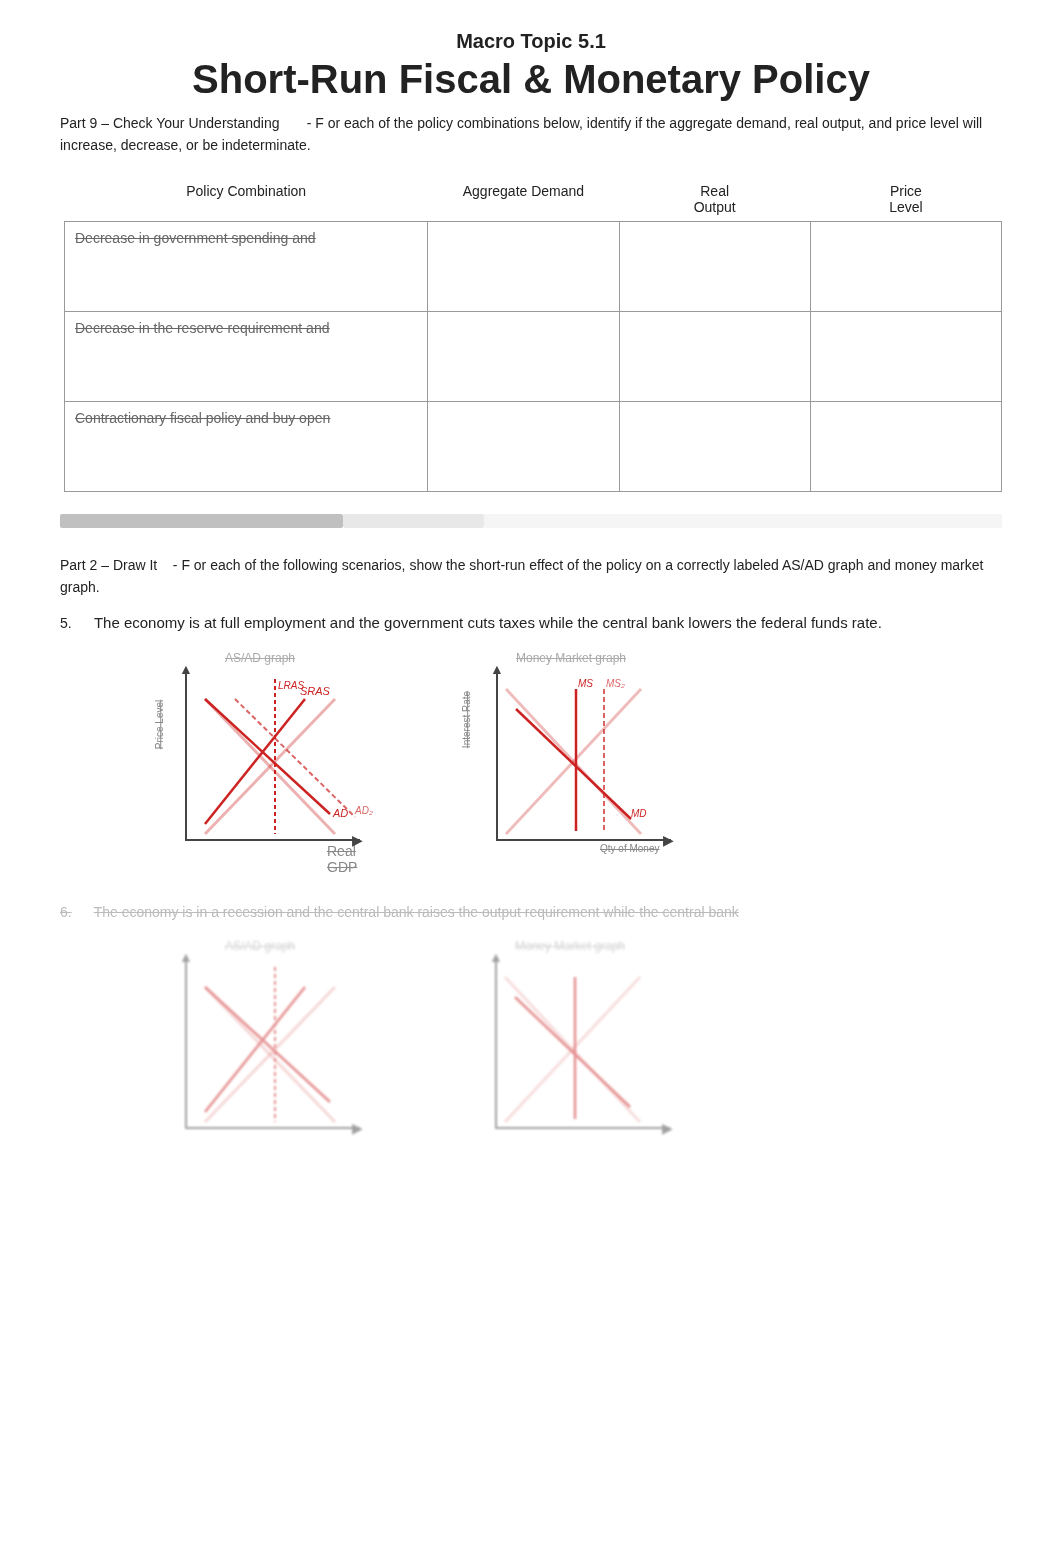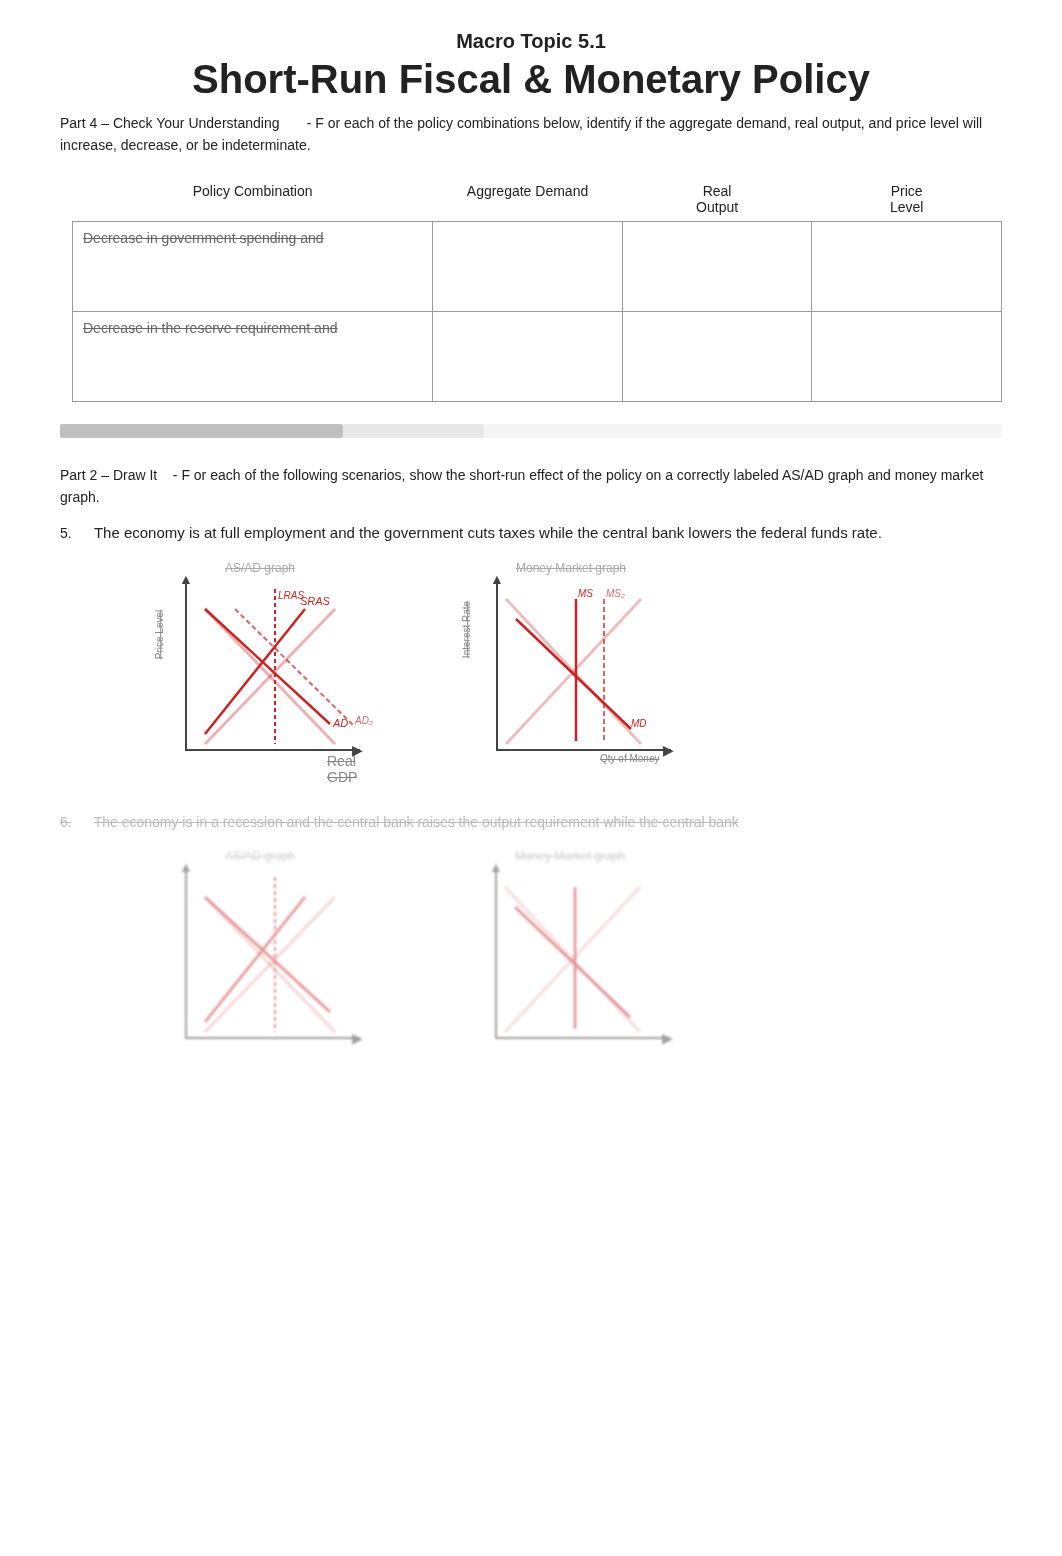--- a/index.html
+++ b/index.html
@@ -30,21 +30,21 @@
       margin-bottom: 10px;
     }
 
     .part-description {
       font-size: 14px;
       margin-bottom: 20px;
       line-height: 1.6;
     }
 
     .table-container {
-      margin: 10px 0 20px 12px;
+      margin: 10px 0 20px 4px;
     }
 
     table {
       width: 100%;
       border-collapse: collapse;
     }
 
     th {
       font-size: 14px;
       font-weight: normal;
@@ -156,21 +156,21 @@
   </style>
 </head>
 <body>
 
 <div class="header">
   <h2>Macro Topic 5.1</h2>
   <h1>Short-Run Fiscal &amp; Monetary Policy</h1>
 </div>
 
 <div class="part-description">
-  <span>Part 4 – Check Your Understanding</span>
+  <span>Part 9 – Check Your Understanding</span>
   &nbsp;&nbsp;&nbsp;&nbsp;&nbsp;
   <span>- F or each of the policy combinations below, identify if the aggregate demand, real output, and price level will increase, decrease, or be indeterminate.</span>
 </div>
 
 <div class="table-container">
   <table>
     <thead>
       <tr>
         <th class="th-policy">Policy Combination</th>
         <th class="th-agg">
@@ -198,20 +198,28 @@
 
       <tr>
         <td class="policy-cell">
           <span style="text-decoration: line-through; color: #666;">Decrease in the reserve requirement and</span>
         </td>
         <td class="answer-cell"></td>
         <td class="answer-cell"></td>
         <td class="answer-cell"></td>
       </tr>
 
+      <tr>
+        <td class="policy-cell">
+          <span style="text-decoration: line-through; color: #666;">Contractionary fiscal policy and buy open</span>
+        </td>
+        <td class="answer-cell"></td>
+        <td class="answer-cell"></td>
+        <td class="answer-cell"></td>
+      </tr>
     </tbody>
   </table>
 </div>
 
 <div class="progress-bar-row">
   <div style="display:flex; align-items:center; gap:0; height:18px; margin: 10px 0 4px 0;">
     <div style="width:30%; height:14px; background:#c0c0c0; border-radius:2px;"></div>
     <div style="width:15%; height:14px; background:#e8e8e8; border-radius:2px;"></div>
     <div style="flex:1; height:14px; background:#f5f5f5;"></div>
   </div>

